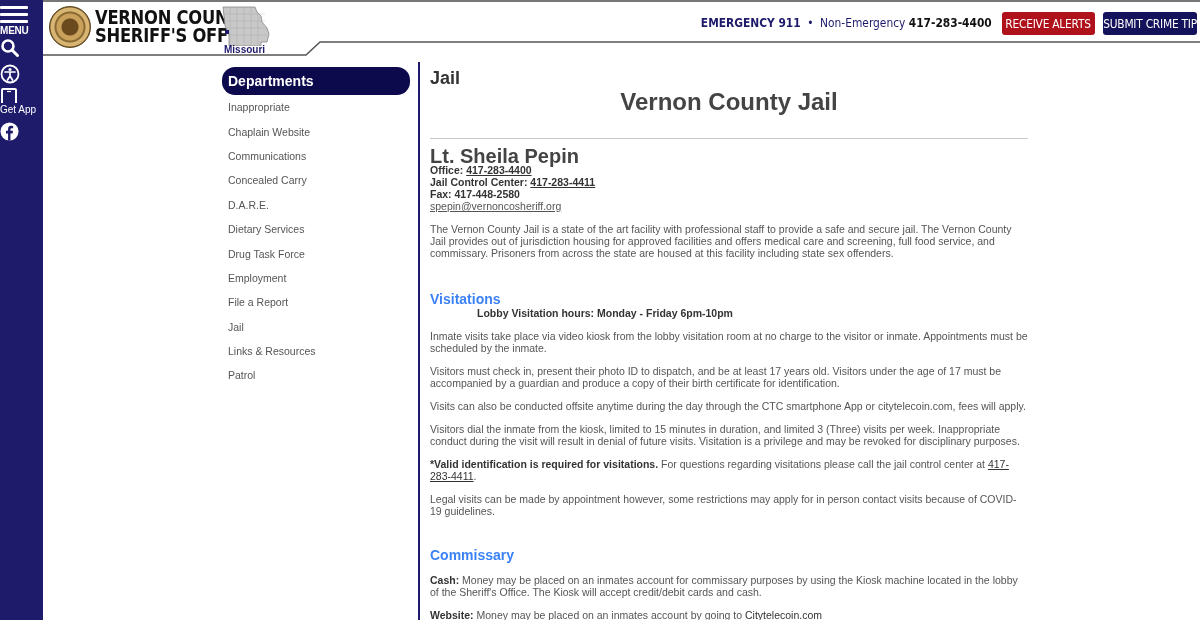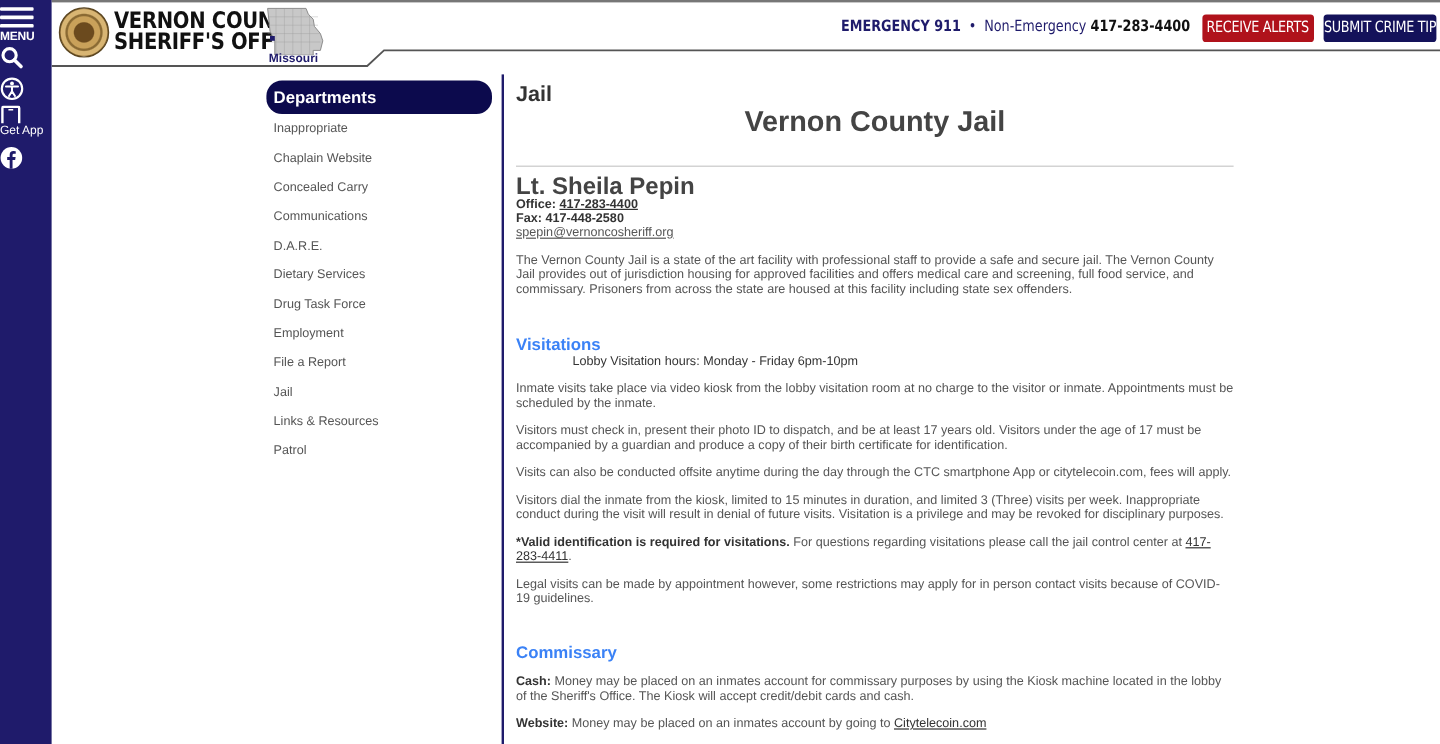--- a/index.html
+++ b/index.html
@@ -50,21 +50,21 @@
     .main { position: absolute; left: 430px; top: 72px; width: 598px; font-size: 10.5px; color: #555; line-height: 12px; }
     .page-title { font-size: 18px; font-weight: bold; color: #333; }
     .hero { font-size: 24px; font-weight: bold; color: #444; text-align: center; margin-top: 12px; }
     .hr { height: 1px; background: #c9c9c9; margin-top: 30px; }
     .person { font-size: 20px; font-weight: bold; color: #444; margin-top: 10px; line-height: 15px; }
     .kv { font-weight: bold; color: #333; }
     .kv a, .link { color: #333; text-decoration: underline; }
     .email { color: #555; text-decoration: underline; font-weight: normal; }
     p { margin-top: 11px; }
     .h2 { font-size: 14px; font-weight: bold; color: #3b82f6; line-height: 15px; }
-    .sub { font-weight: normal; color: #333; padding-left: 47px; }
+    .sub { font-weight: bold; color: #333; padding-left: 47px; }
     .b { font-weight: bold; color: #333; }
     a { cursor: pointer; }
   </style>
 </head>
 <body>
 
 <div class="rail">
   <div class="rail-item menu-btn">
     <div class="burger">
         <span></span>
@@ -137,22 +137,22 @@
     </div>
   <div class="btn btn-tip">
       <span>SUBMIT CRIME TIP</span>
     </div>
 </div>
 
 <div class="sidebar">
   <div class="sidebar-head">Departments</div>
   <div class="sidebar-item">Inappropriate</div>
   <div class="sidebar-item">Chaplain Website</div>
+  <div class="sidebar-item">Communications</div>
   <div class="sidebar-item">Concealed Carry</div>
-  <div class="sidebar-item">Communications</div>
   <div class="sidebar-item">D.A.R.E.</div>
   <div class="sidebar-item">Dietary Services</div>
   <div class="sidebar-item">Drug Task Force</div>
   <div class="sidebar-item">Employment</div>
   <div class="sidebar-item">File a Report</div>
   <div class="sidebar-item">Jail</div>
   <div class="sidebar-item">Links &amp; Resources</div>
   <div class="sidebar-item">Patrol</div>
 </div>
 
@@ -160,20 +160,24 @@
 
 <div class="main">
   <div class="page-title">Jail</div>
   <div class="hero">Vernon County Jail</div>
   <div class="hr"></div>
 
   <div class="person">Lt. Sheila Pepin</div>
   <div class="kv">
     <span>Office:</span>
     <a>417-283-4400</a>
+  </div>
+  <div class="kv">
+    <span>Jail Control Center:</span>
+    <a>417-283-4411</a>
   </div>
   <div class="kv">
     <span>Fax:</span>
     <span>417-448-2580</span>
   </div>
   <div><a class="email">spepin@vernoncosheriff.org</a></div>
 
   <p>The Vernon County Jail is a state of the art facility with professional staff to provide a safe and secure jail. The Vernon County Jail provides out of jurisdiction housing for approved facilities and offers medical care and screening, full food service, and commissary. Prisoners from across the state are housed at this facility including state sex offenders.</p>
 
   <div style="margin-top:33px;">

